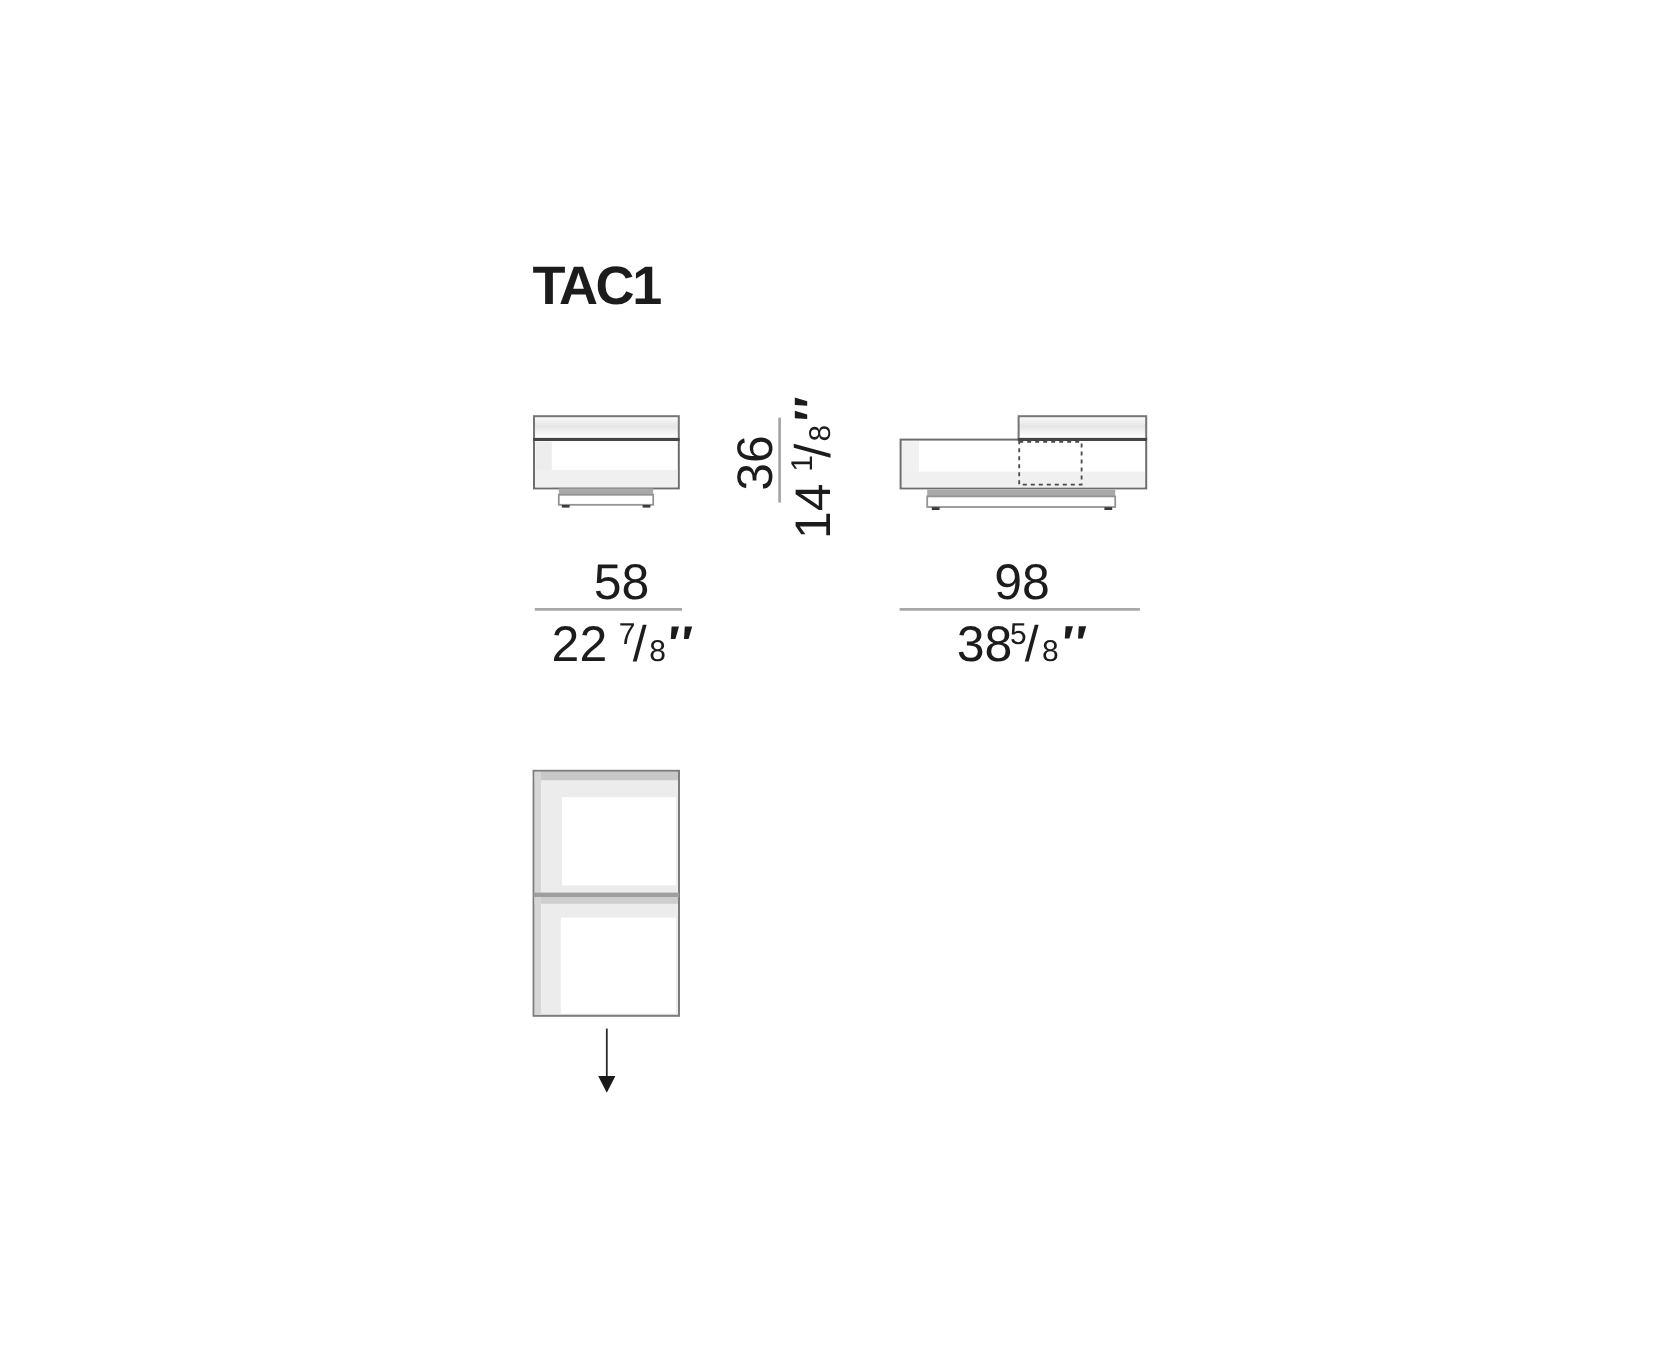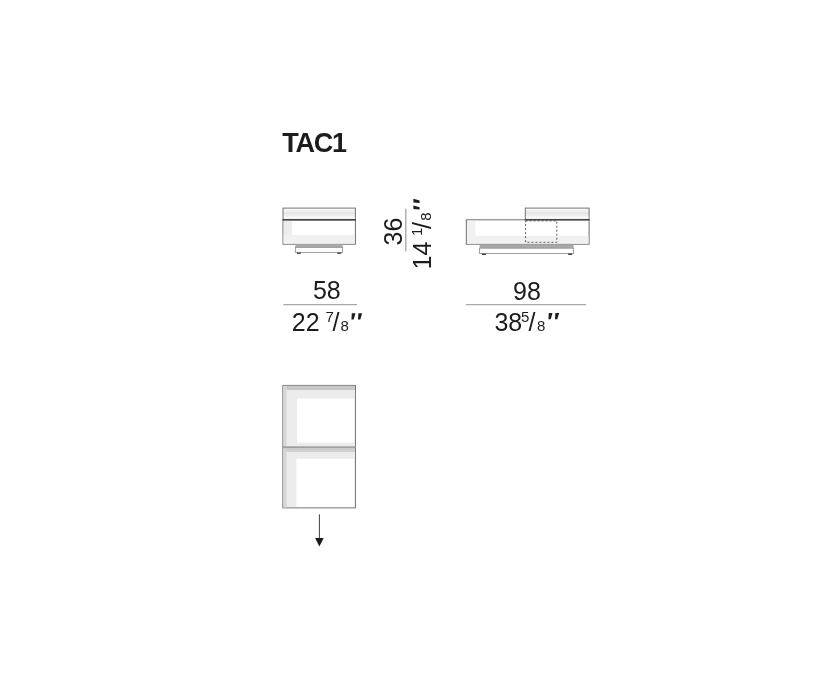--- a/index.html
+++ b/index.html
@@ -1,17 +1,17 @@
 <!DOCTYPE html>
 <html><head>
 <meta charset="utf-8">
 <style>
   html,body{margin:0;padding:0;background:#ffffff;}
   #page{position:relative;width:667px;height:679px;background:#ffffff;overflow:hidden;
-        font-family:"Liberation Sans",sans-serif;margin-left:16px;}
+        font-family:"Liberation Sans",sans-serif;}
   svg{position:absolute;left:0;top:0;}
   text{fill:#1c1c1c;font-family:"Liberation Sans",sans-serif;}
 </style>
 </head>
 <body>
 <div id="page">
 <svg width="840" height="679" viewBox="0 0 840 679">
   <defs>
     <linearGradient id="slabGrad" x1="0" y1="0" x2="0" y2="1">
       <stop offset="0" stop-color="#fcfcfc"></stop>

